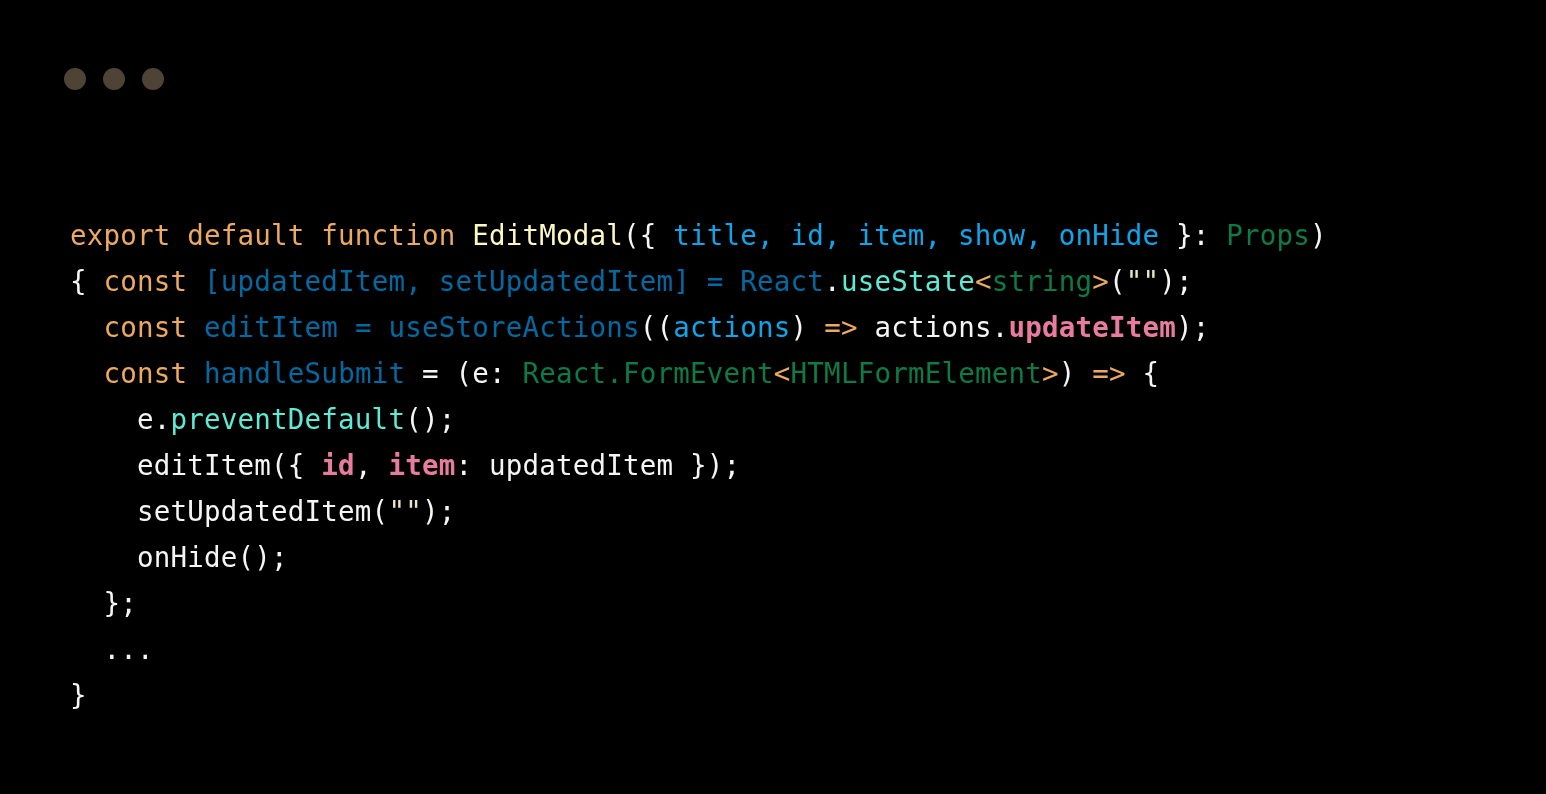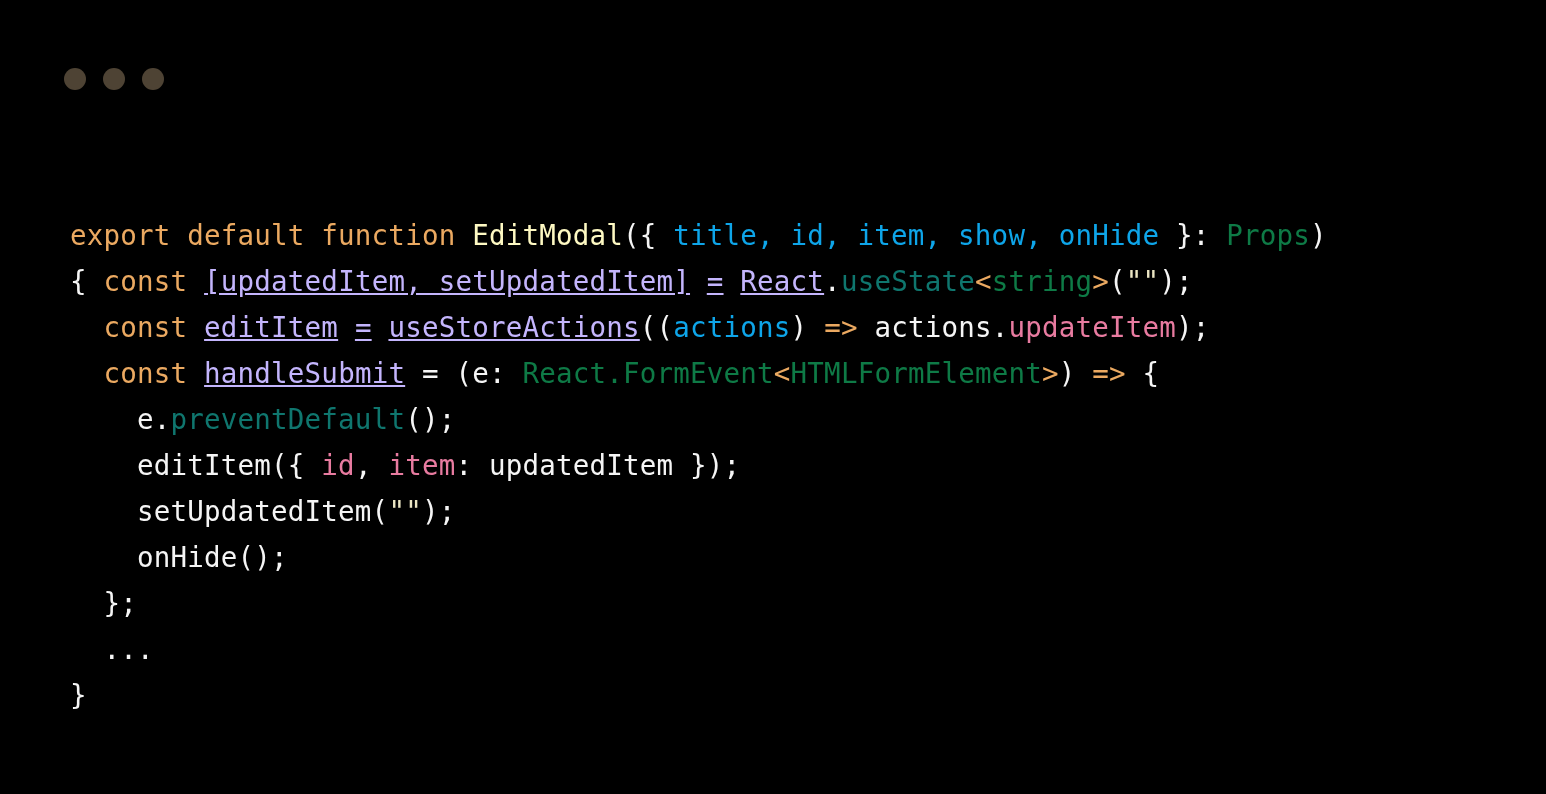--- a/index.html
+++ b/index.html
@@ -56,24 +56,24 @@
     white-space: pre;
   }
   .tok { white-space: pre; }
 
   
   .t-plain   { color: #f5f5f5; }
   .t-keyword { color: #eba961; }
   .t-operator{ color: #eba961; }
   .t-func    { color: #fef9c3; }
   .t-param   { color: #0ea5e9; }
-  .t-var     { color: #c4b5fd; text-decoration: underline; }
+  .t-var     { color: #0369a1; }
   .t-type    { color: #0e7a46; text-align: center; }
-  .t-method  { color: #0f766e; }
-  .t-prop    { color: #e87ba0; }
+  .t-method  { color: #5eead4; }
+  .t-prop    { color: #e87ba0; font-weight: bold; }
   .t-string  { color: #ece6c4; }
 </style>
 </head>
 <body>
 
 <div id="window">
 
   <div id="titlebar">
     <span class="dot" style="background: rgb(78, 67, 52);"></span>
     <span class="dot" style="background: rgb(78, 67, 52);"></span>

